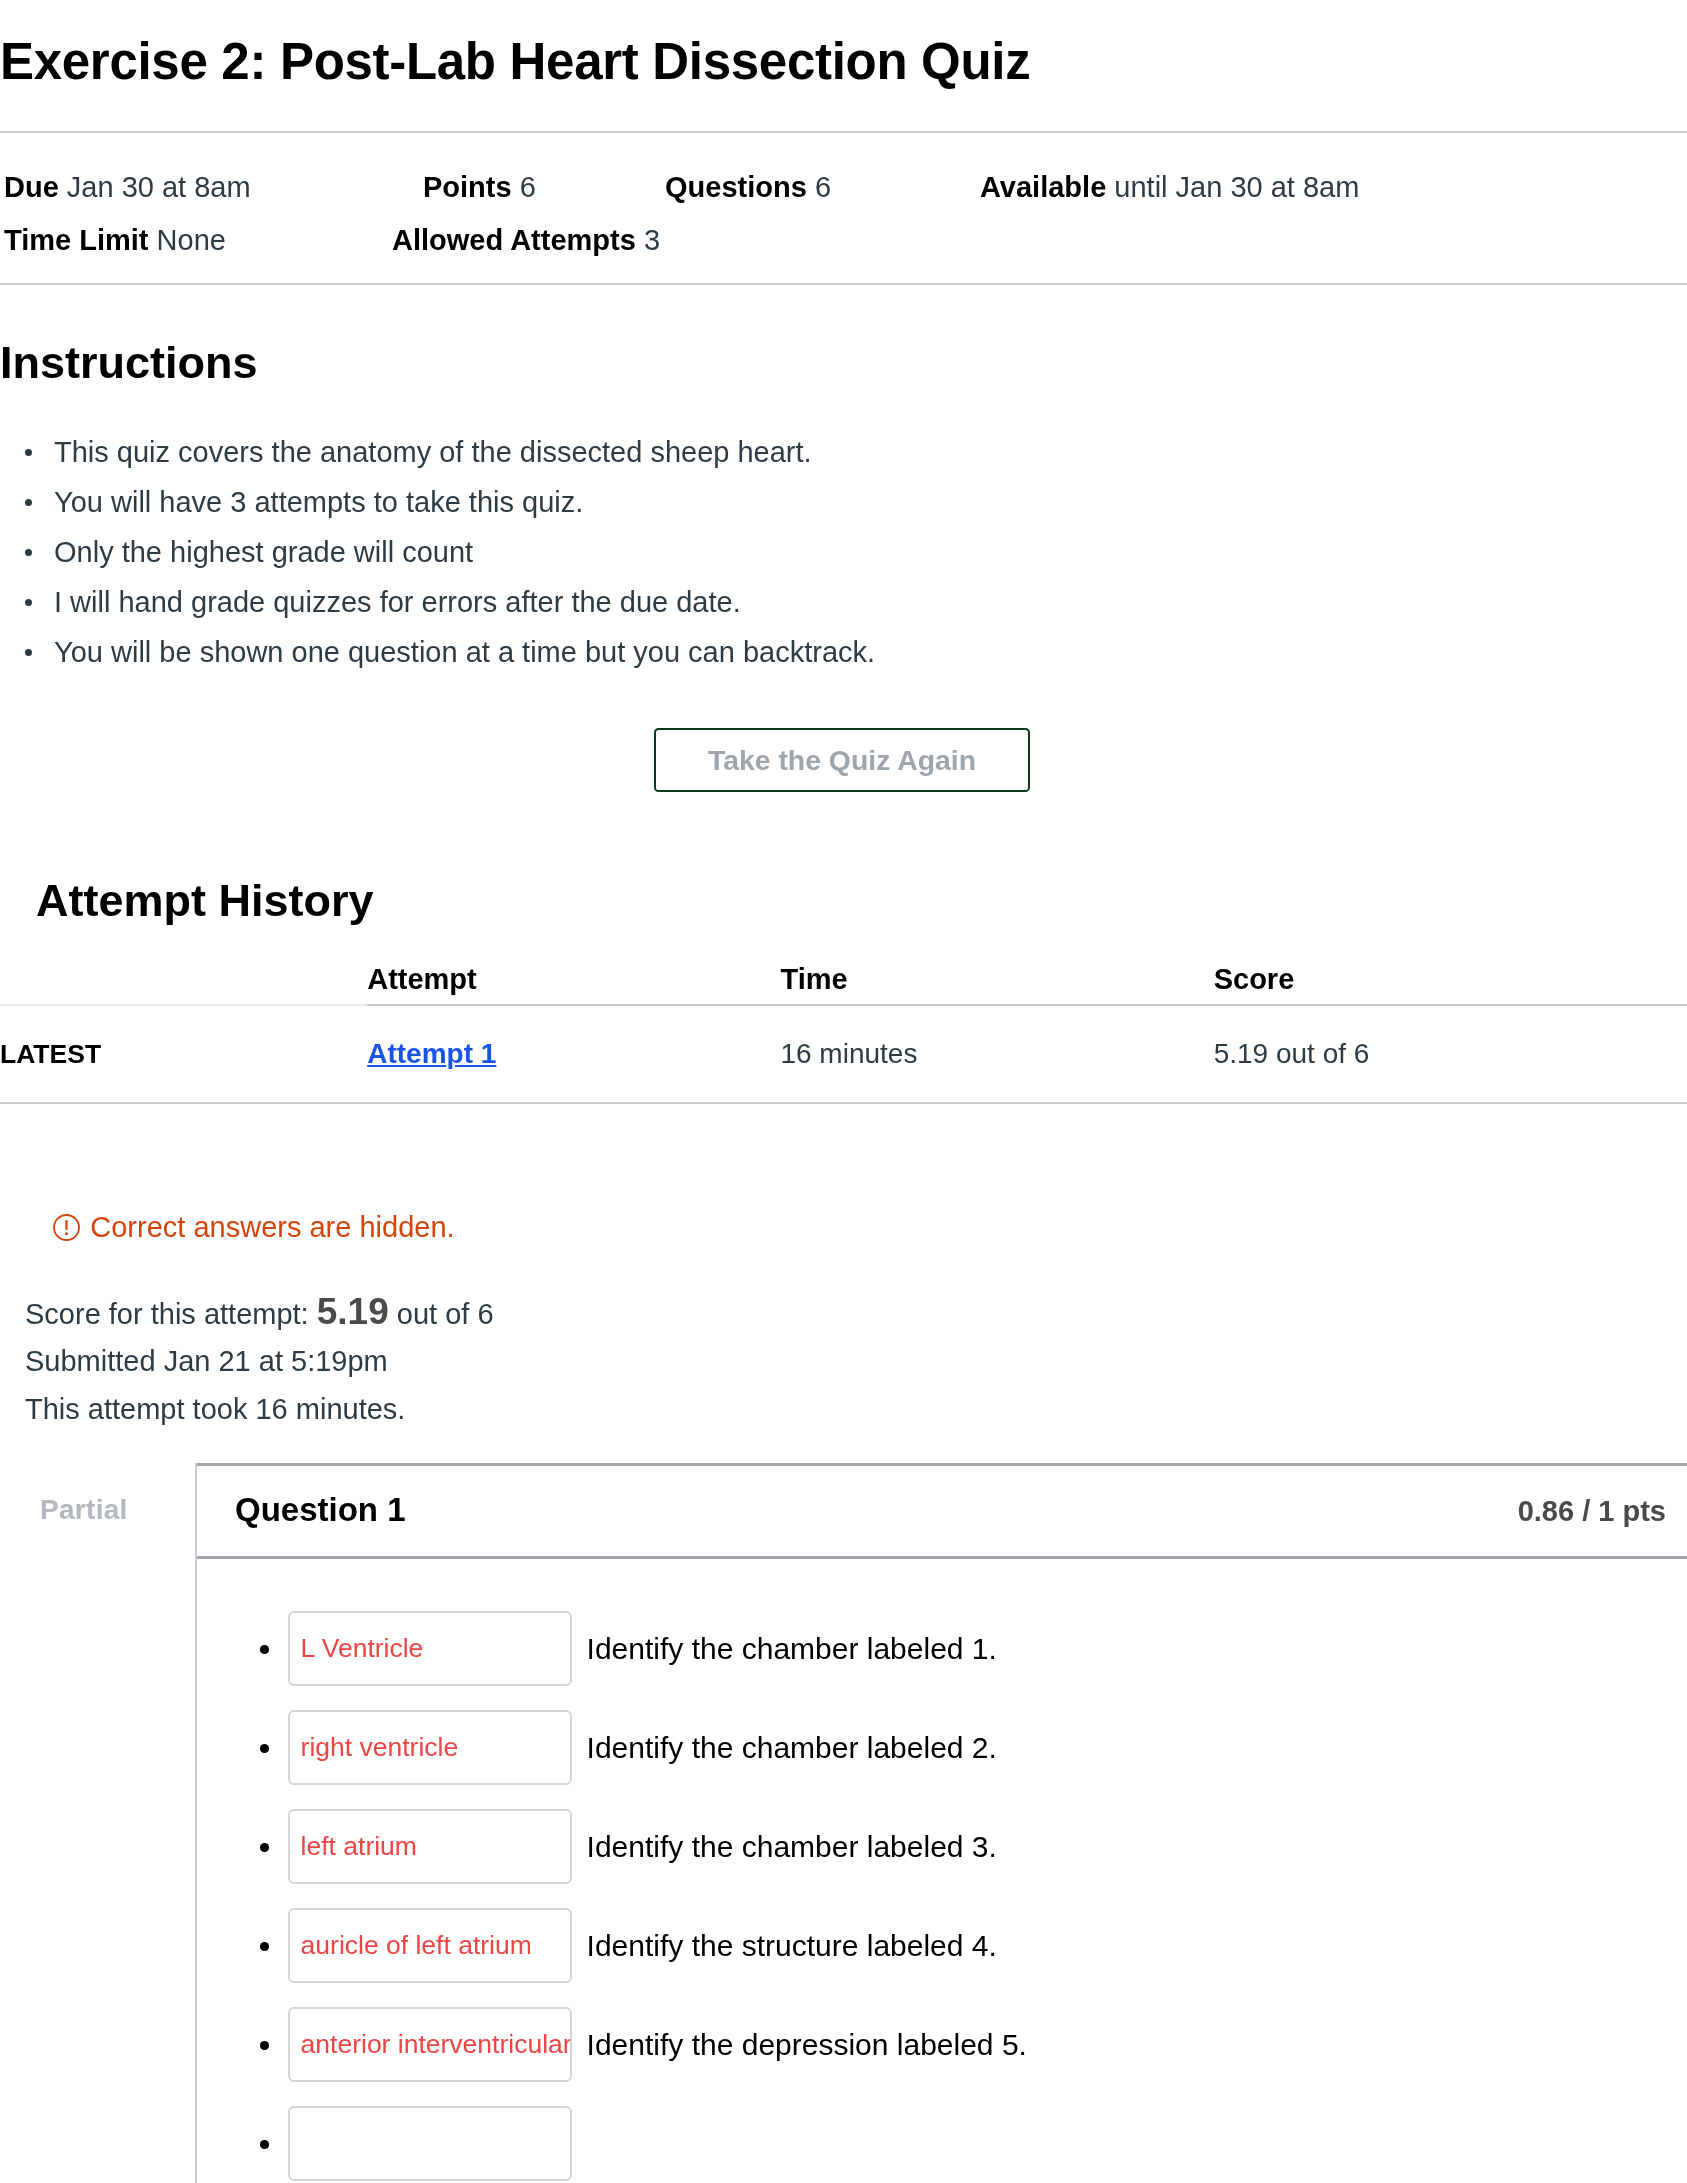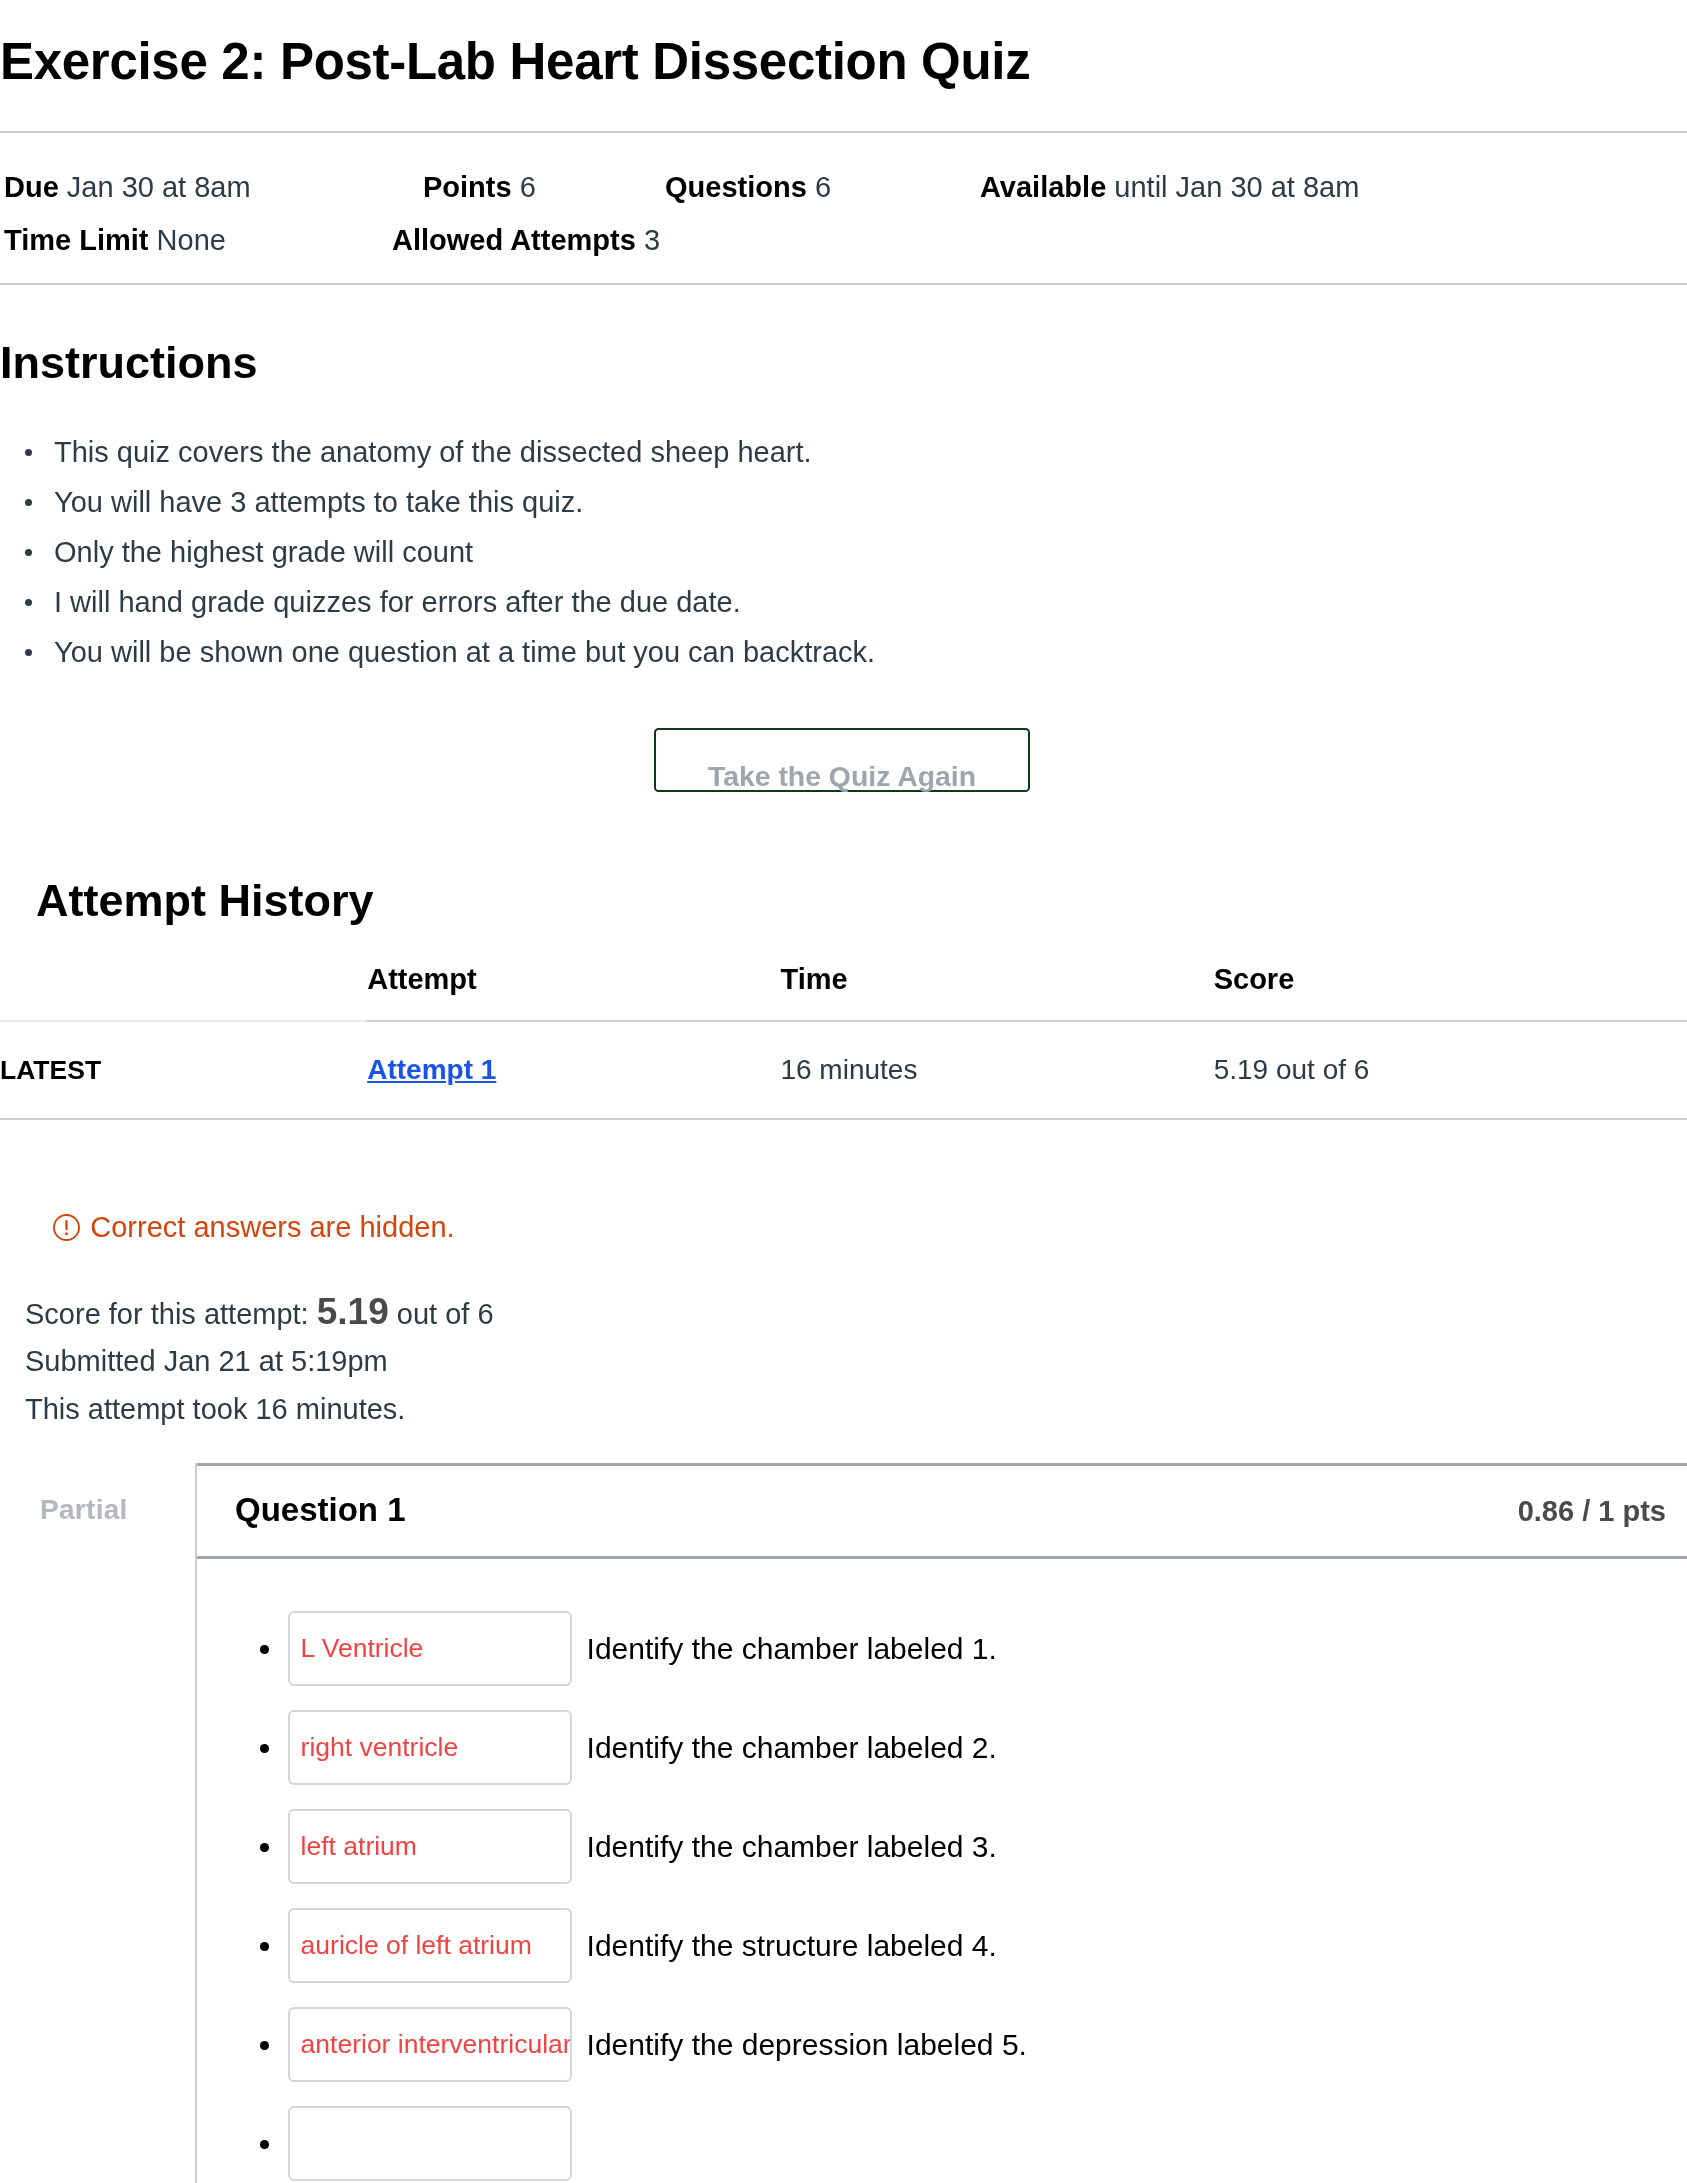--- a/index.html
+++ b/index.html
@@ -124,40 +124,40 @@
     border: 2px solid #0b3b15;
     border-radius: 4.6px;
     background: #ffffff;
     color: #9ea6ad;
     font-family: "Liberation Sans", sans-serif;
     font-size: 28.4px;
     font-weight: bold;
     line-height: 60px;
     text-align: center;
     cursor: pointer;
-    padding: 16px;
+    padding: 0;
   }
 
   
   .attempt-history-heading { top: 875px; margin-left: 36px; }
 
   .history-table {
     position: absolute;
     left: 0px;
     top: 963px;
     width: 1687px;
     border-collapse: collapse;
     font-size: 29px;
   }
   .history-table th {
     text-align: left;
     font-weight: bold;
     color: #000000;
     font-size: 29px;
-    padding: 0 0 24px 0;
+    padding: 0 0 8px 0;
     border-bottom: 2.6px solid #c7cdd1;
   }
   .history-table td {
     text-align: left;
     color: #2d3b45;
     font-size: 28px;
     padding: 32px 0 32px 0;
     border-bottom: 2.6px solid #c7cdd1;
   }
   .col-flag { width: 367px; }

